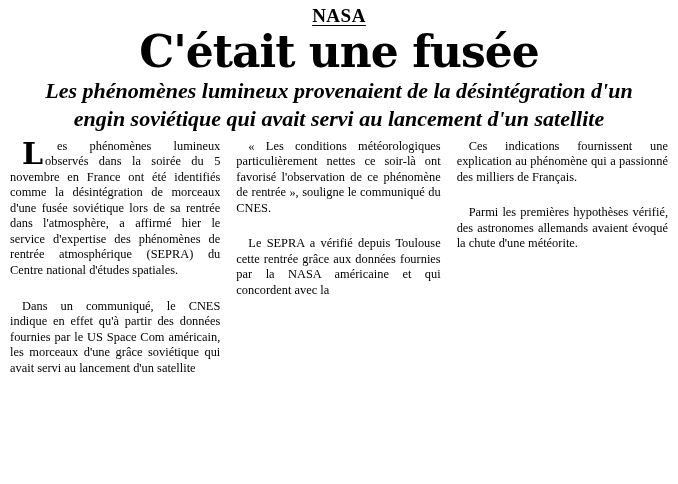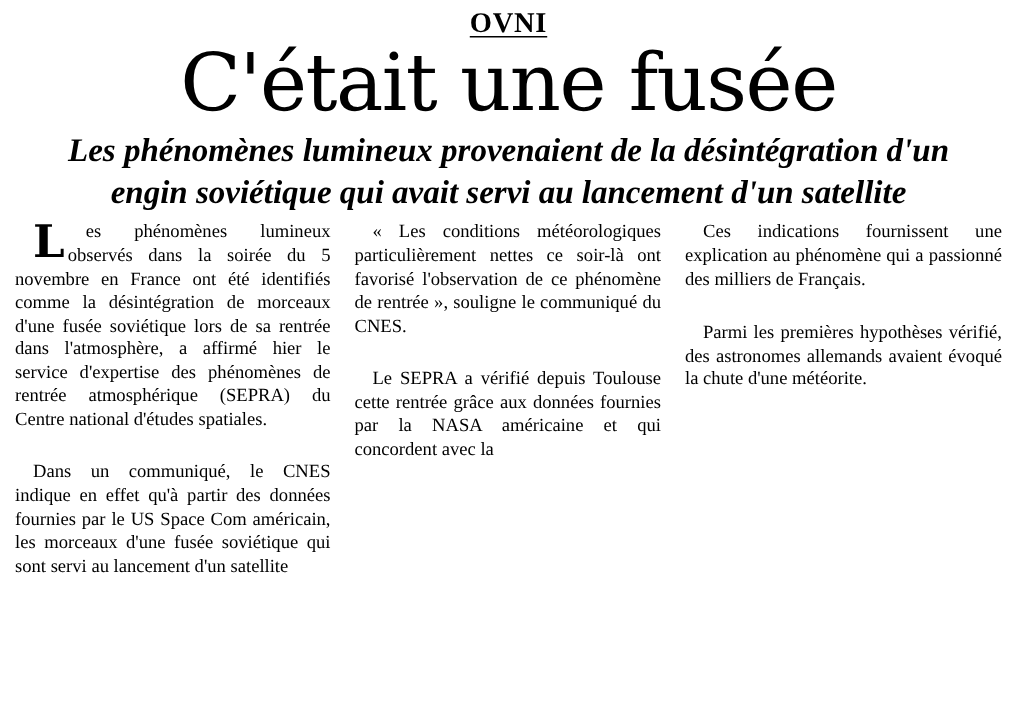--- a/index.html
+++ b/index.html
@@ -36,22 +36,22 @@
     letter-spacing: 0.5px;
     text-decoration: underline;
     text-underline-offset: 3px;
     line-height: 1;
   }
 
   
   .headline {
     text-align: center;
     font-family: "DejaVu Serif", serif;
-    font-weight: normal;
-    font-size: 53px;
+    font-weight: bold;
+    font-size: 44px;
     line-height: 0.98;
     letter-spacing: -1px;
     margin: 4px 0 2px 0;
     white-space: nowrap;
   }
 
   
   .subhead {
     text-align: center;
     font-family: "Liberation Serif", serif;
@@ -104,35 +104,35 @@
     padding: 2px 2px 0 0;
     margin-top: 1px;
   }
 </style>
 </head>
 <body>
 
 <div class="page">
 
   <div class="kicker-wrap">
-    <span class="kicker">OVNI</span>
+    <span class="kicker">NASA</span>
   </div>
 
   <h1 class="headline">C'était une fusée</h1>
 
   <h2 class="subhead">Les phénomènes lumineux provenaient de la désintégration d'un engin soviétique qui avait servi au lancement d'un satellite</h2>
 
   <div class="columns">
 
     <div class="col col-1">
       <p class="para">
         <span class="dropcap">L</span><span>es phénomènes lumineux observés dans la soirée du 5 novembre en France ont été identifiés comme la désintégration de morceaux d'une fusée soviétique lors de sa rentrée dans l'atmosphère, a affirmé hier le service d'expertise des phénomènes de rentrée atmosphérique (SEPRA) du Centre national d'études spatiales.</span>
       </p>
       <p class="para">
-        <span>Dans un communiqué, le CNES indique en effet qu'à partir des données fournies par le US Space Com américain, les morceaux d'une fusée soviétique qui sont servi au lancement d'un satellite</span>
+        <span>Dans un communiqué, le CNES indique en effet qu'à partir des données fournies par le US Space Com américain, les morceaux d'une grâce soviétique qui avait servi au lancement d'un satellite</span>
       </p>
     </div>
 
     <div class="col col-2">
       <p class="para">
         <span>« Les conditions météorologiques particulièrement nettes ce soir-là ont favorisé l'observation de ce phénomène de rentrée », souligne le communiqué du CNES.</span>
       </p>
       <p class="para">
         <span>Le SEPRA a vérifié depuis Toulouse cette rentrée grâce aux données fournies par la NASA américaine et qui concordent avec la</span>
       </p>

